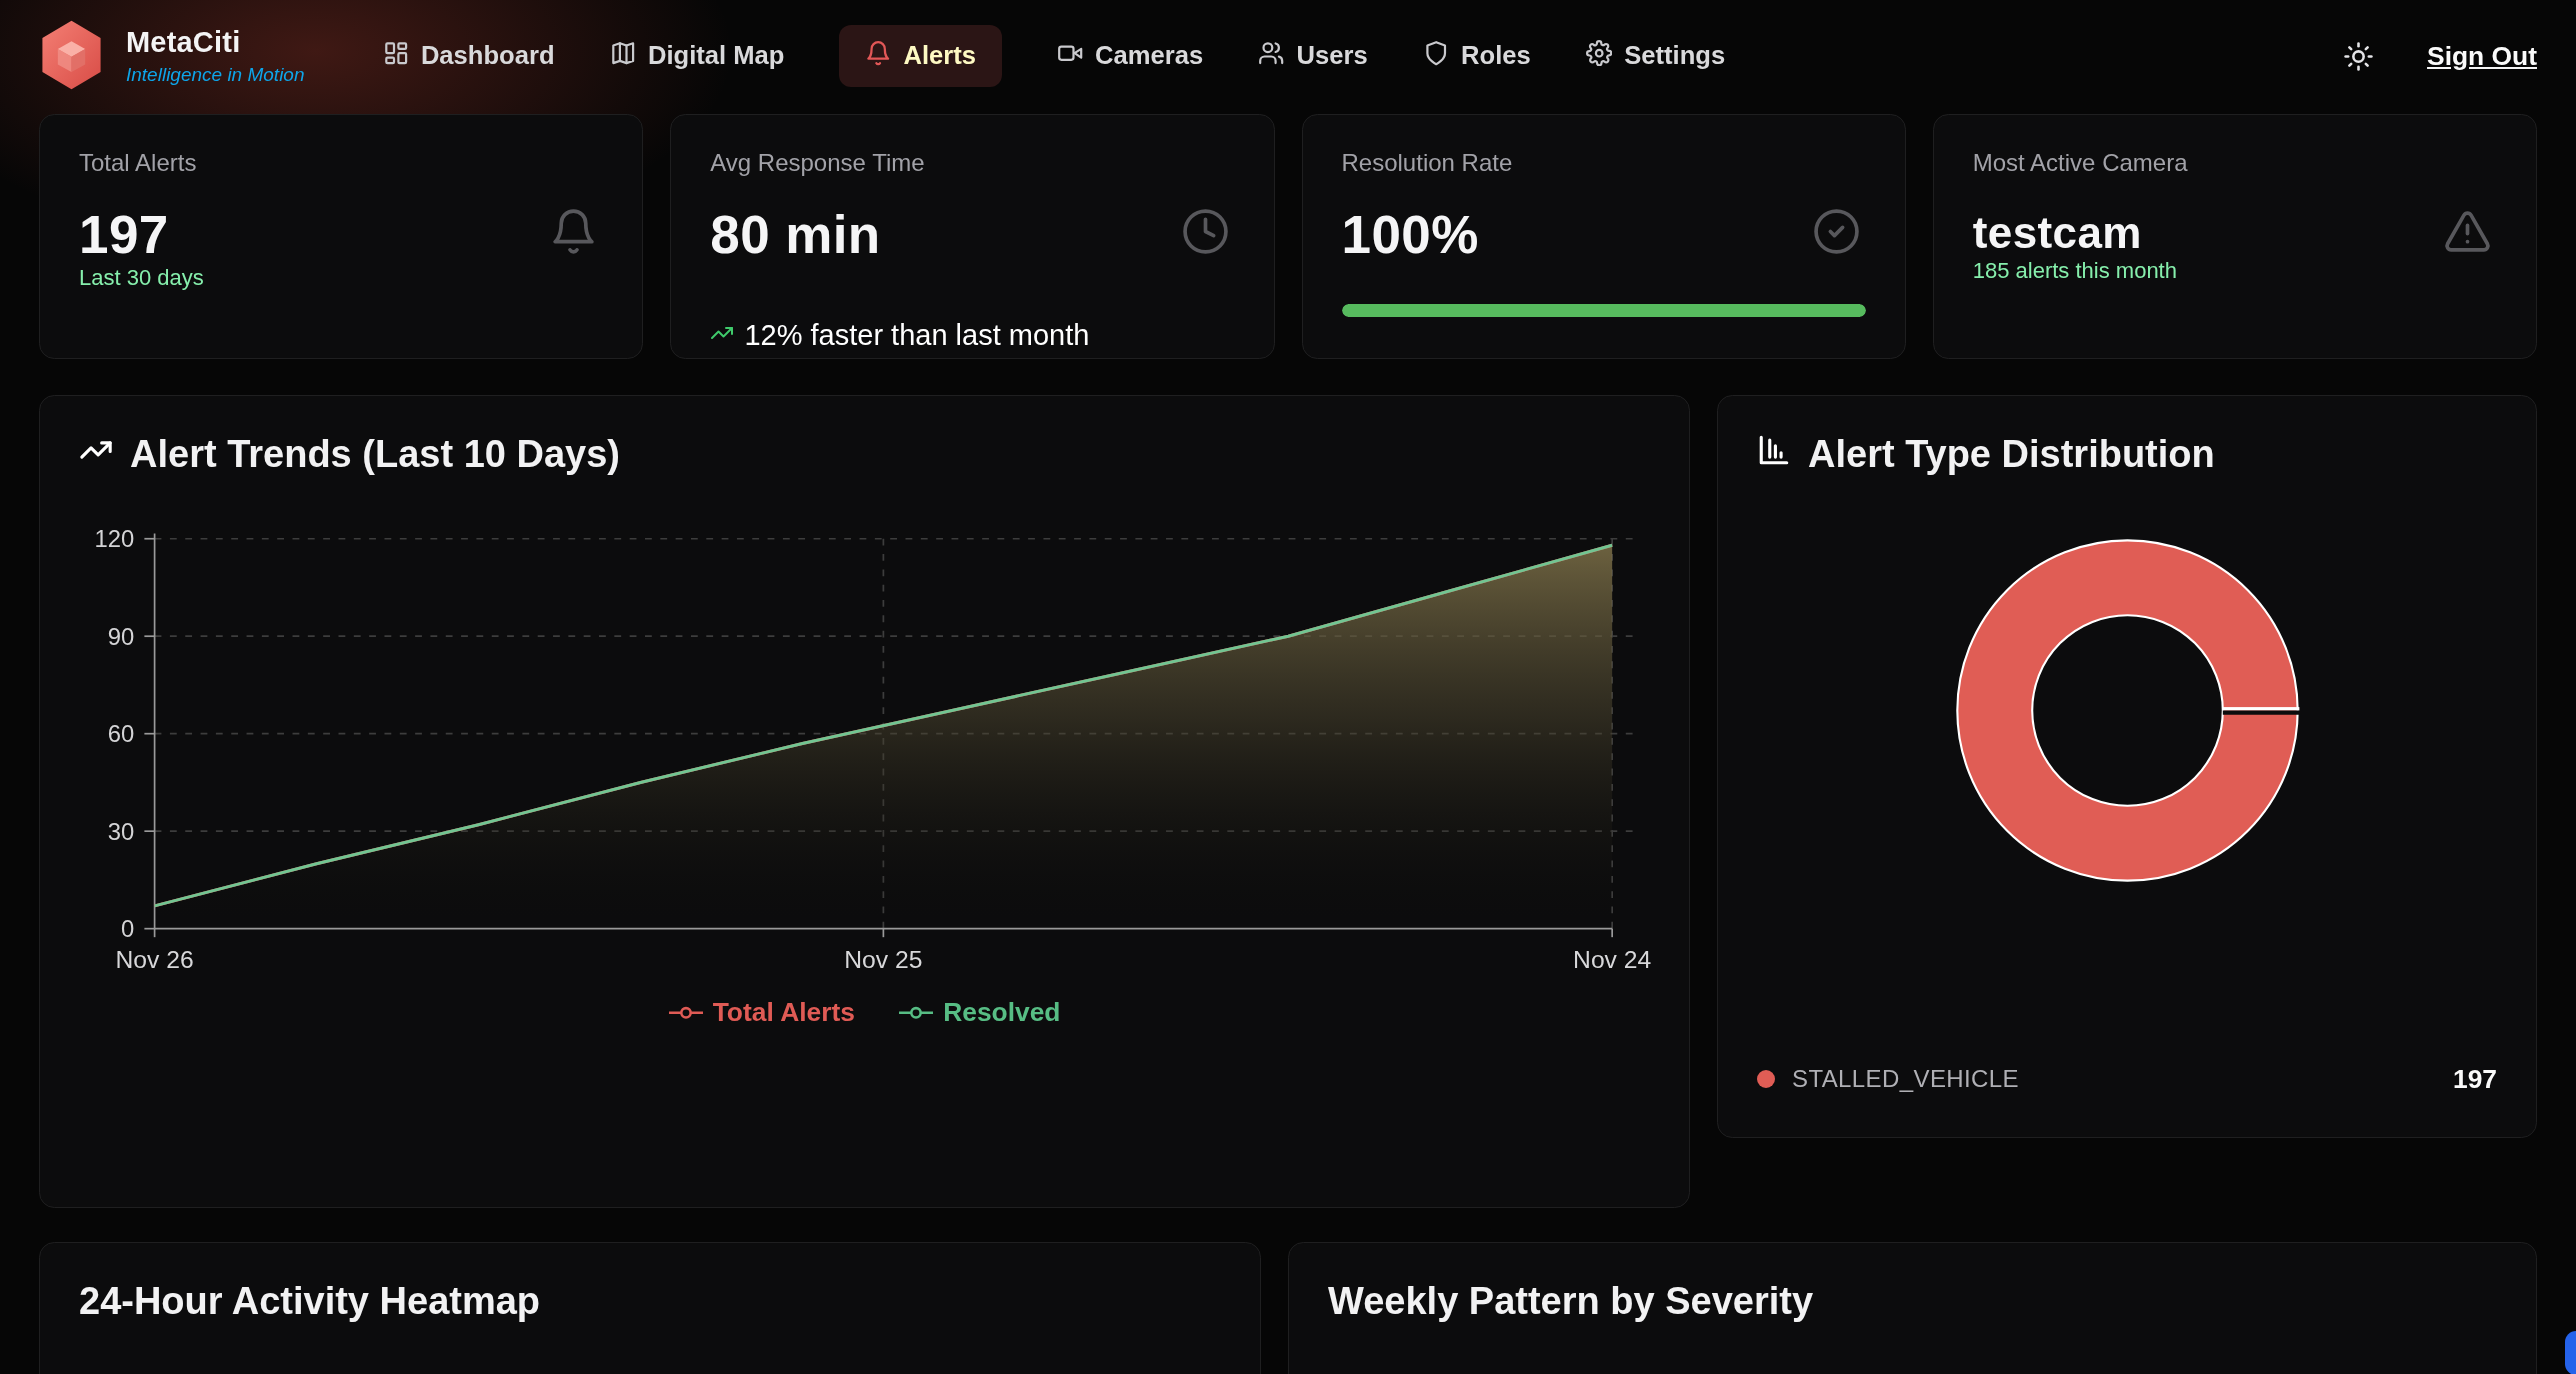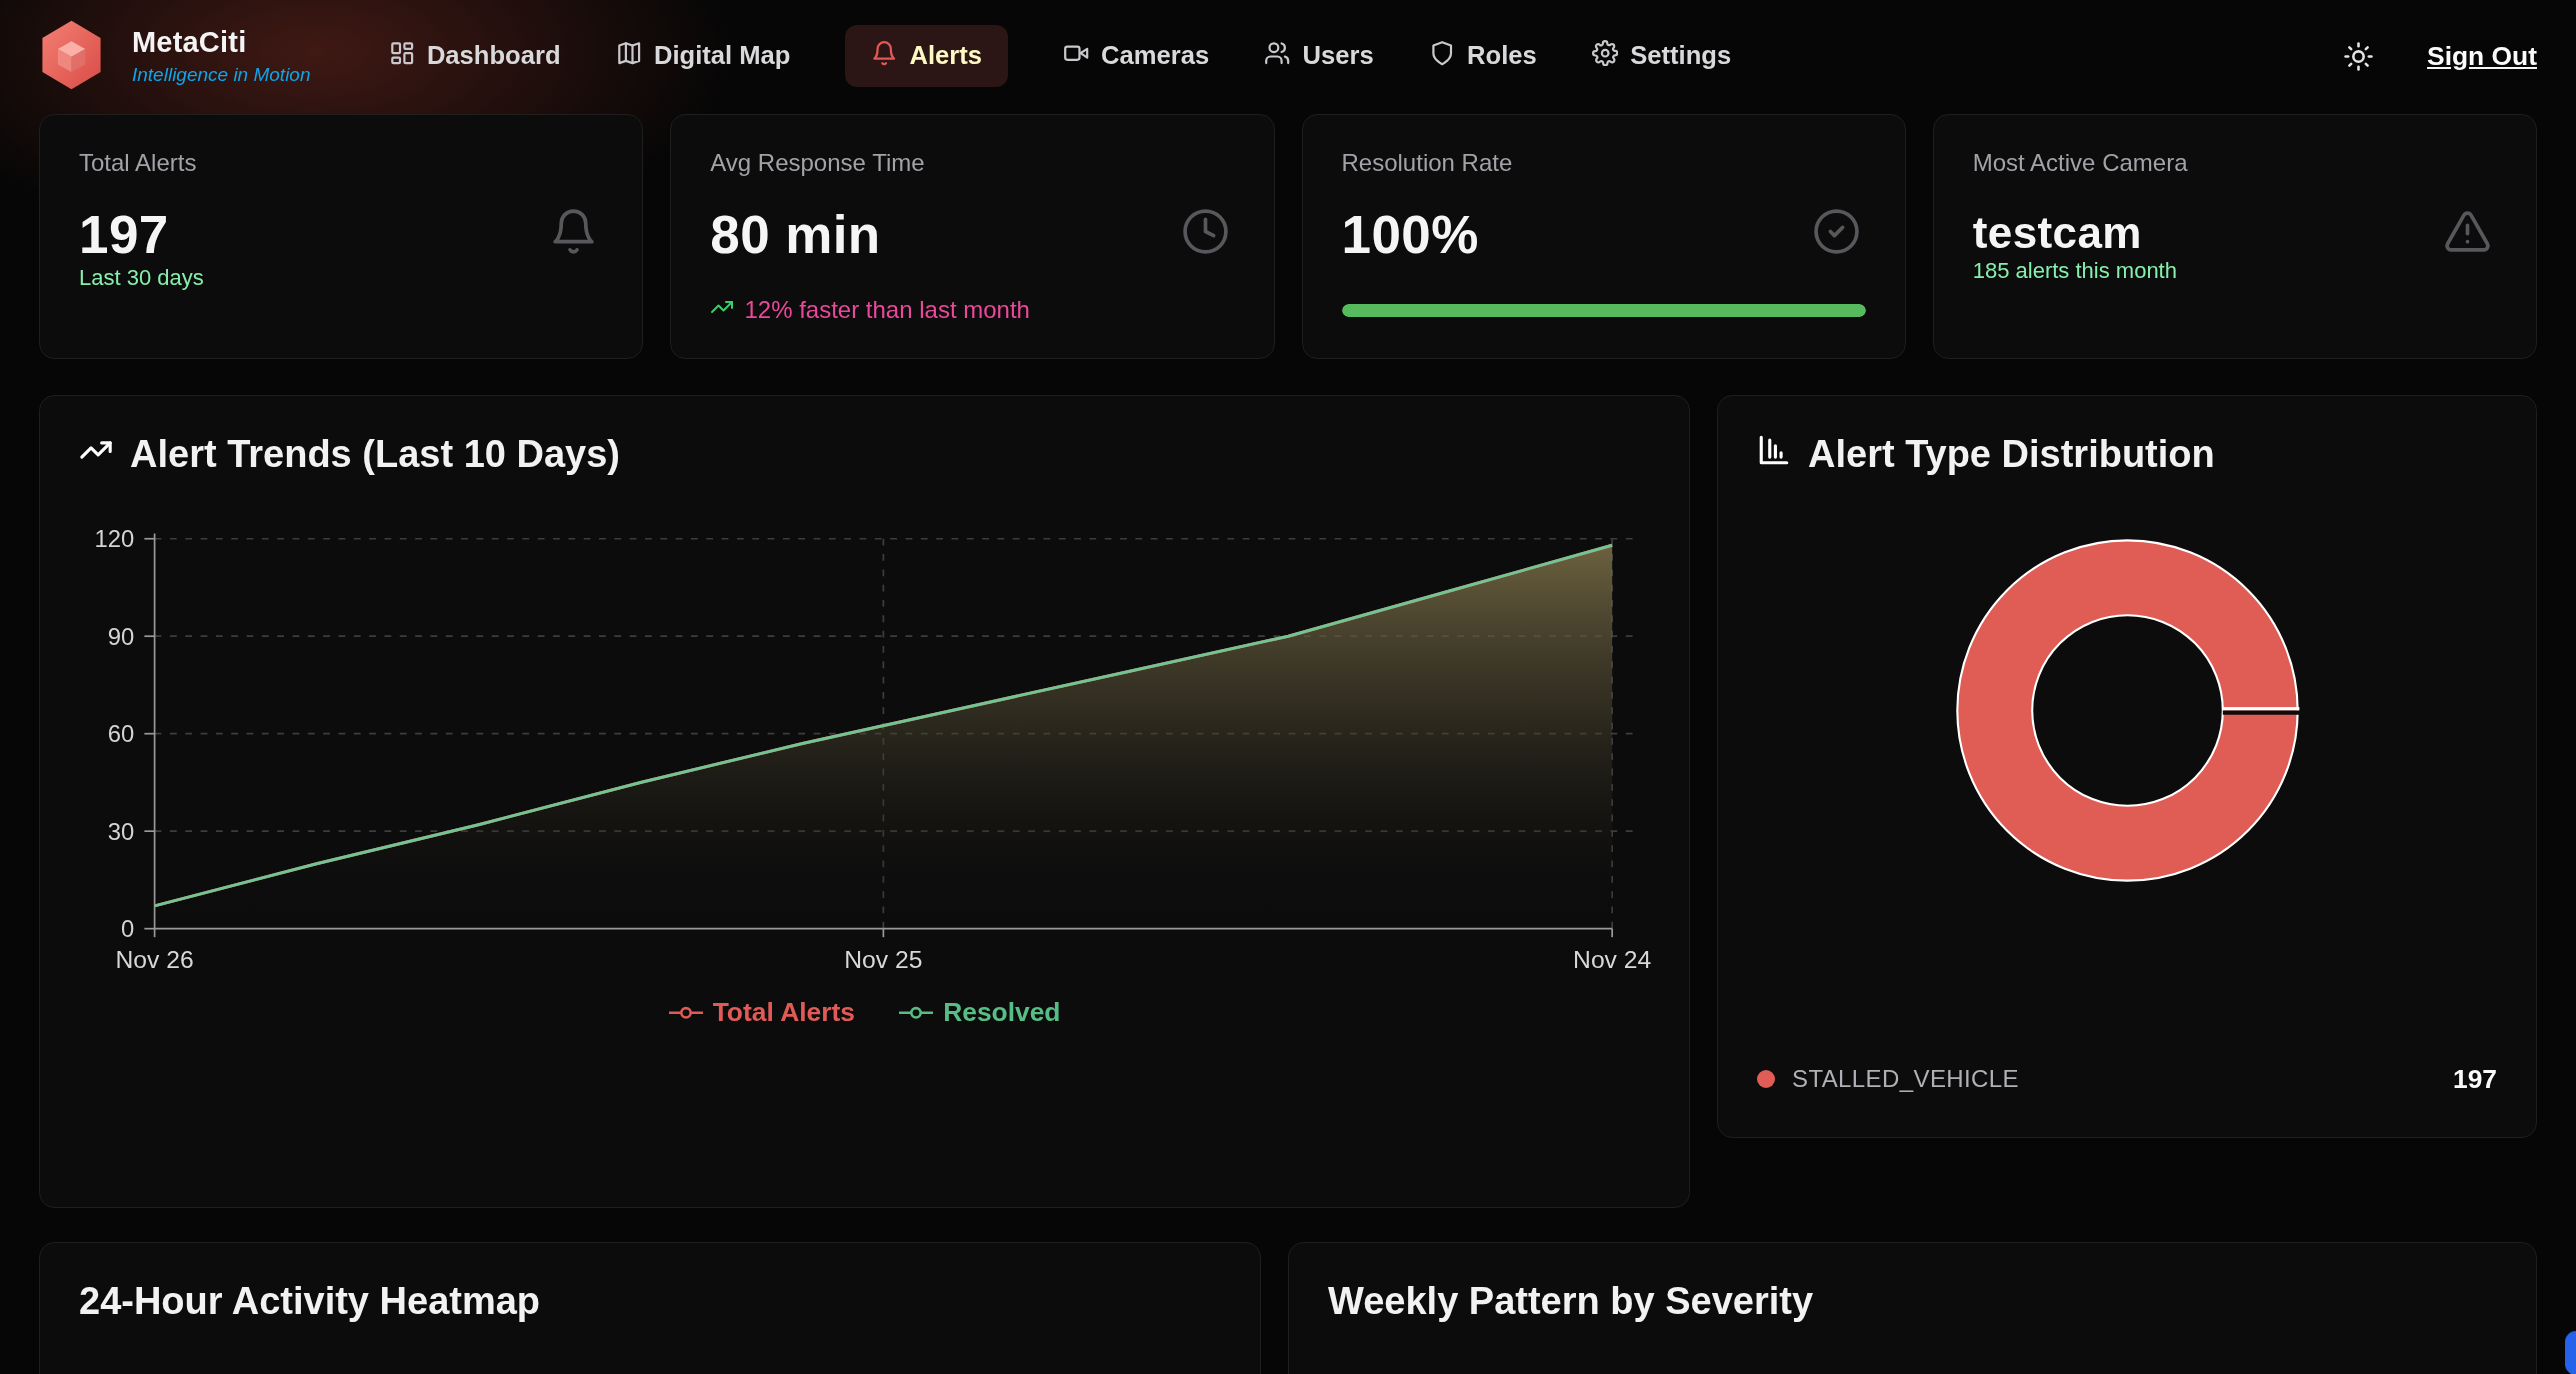--- a/index.html
+++ b/index.html
@@ -11,21 +11,21 @@
     position:relative;
   }
   .bg-glow {
     position:absolute; top:-145px; left:-102px; width:835px; height:392px;
     background:radial-gradient(closest-side, rgba(196,68,52,0.30), rgba(196,68,52,0));
     pointer-events:none;
   }
 
   
   .topnav { position:relative; height:112px; display:flex; align-items:center; padding:0 39px; }
-  .brand { display:flex; align-items:center; gap:28px; }
+  .brand { display:flex; align-items:center; gap:22px; }
   .brand-name { font-size:29px; font-weight:700; letter-spacing:0.2px; }
   .brand-tag { font-size:19px; font-style:italic; color:#0ea5e9; margin-top:5.1px; }
   .navmenu { display:flex; align-items:center; gap:55px; margin-left:78px; }
   .nav-item { display:flex; align-items:center; gap:12px; font-size:25.6px; font-weight:600; color:#d9d9db; cursor:pointer; }
   .nav-item svg { width:26.4px; height:26.4px; stroke:#c9c9cd; }
   .nav-item.active { background:#2b1515; color:#fef9c3; padding:15.3px 25.6px; border-radius:12px; }
   .nav-item.active svg { stroke:#e25757; }
   .nav-right { margin-left:auto; display:flex; gap:53px;text-decoration:underline; }
   .theme-toggle { width:31px; height:31px; display:flex; cursor:pointer; }
   .theme-toggle svg { width:31px; height:31px; stroke:#e4e4e7; }
@@ -34,21 +34,21 @@
   
   .cards-row { display:flex; gap:27px; padding:0 39px; margin-top:1.7px; }
   .card {
     flex:1; height:245px; background:#0c0c0d; border:0.9px solid #1f1f20;
     border-radius:15.3px; padding:34px 39px; position:relative;
   }
   .card-label { font-size:24px; color:#a2a2a8; }
   .card-value { font-size:53px; font-weight:700; color:#f5f5f6; margin-top:27px; letter-spacing:0.4px; }
   .card-value.small { font-size:44px; margin-top:31px; }
   .card-sub { font-size:22px; color:#86efac; }
-  .card-trend { font-size:24px; color:#ec4899; margin-top:30px; display:flex; align-items:center; gap:10.2px; }
+  .card-trend { font-size:29px; color:#ffffff; margin-top:54px; display:flex; align-items:center; gap:10.2px; }
   .card-trend svg { width:24px; height:24px; stroke:#3fca6b; }
   .card-icon { position:absolute; right:44px; top:92px; }
   .card-icon svg { width:49px; height:49px; stroke:#58585c; }
   .progress-track { margin-top:39px; height:13.6px; border-radius:7.7px; overflow:hidden; background:#161617; }
   .progress-fill { height:100%; border-radius:7.7px; background:#57bb5e; }
 
   
   .main-row { display:flex; gap:27px; padding:0 39px; margin-top:36px; }
   .panel { background:#0c0c0d; border:0.9px solid #1f1f20; border-radius:15.3px; padding:37px 39px; }
   .panel-trends { width:1651px; height:813px; }

